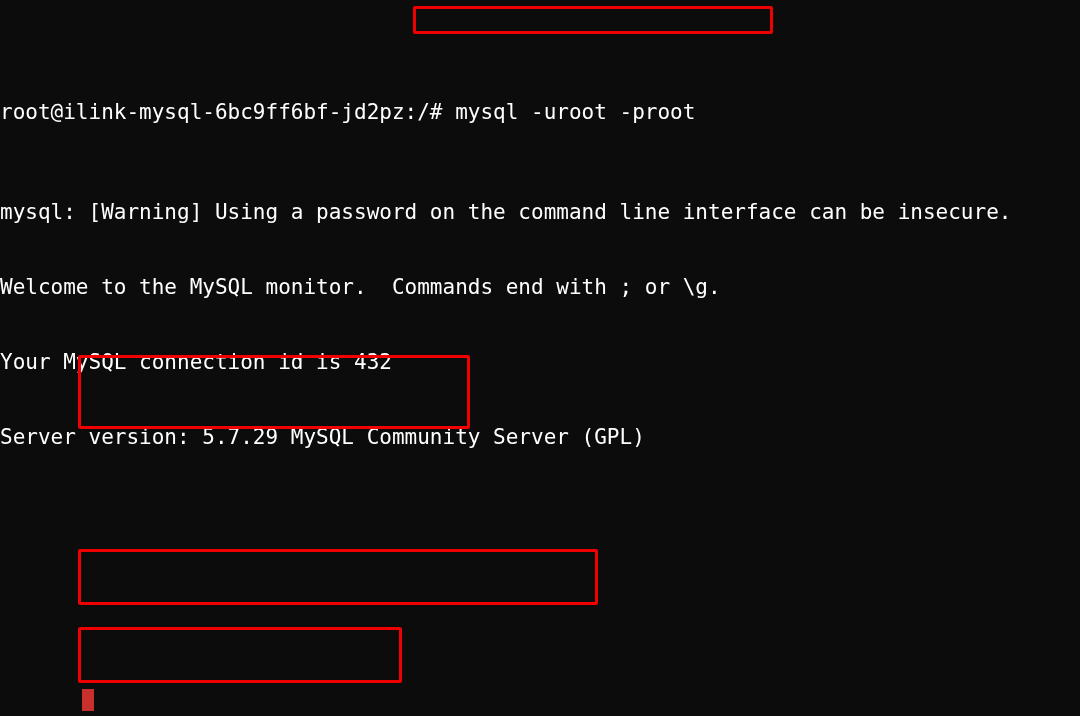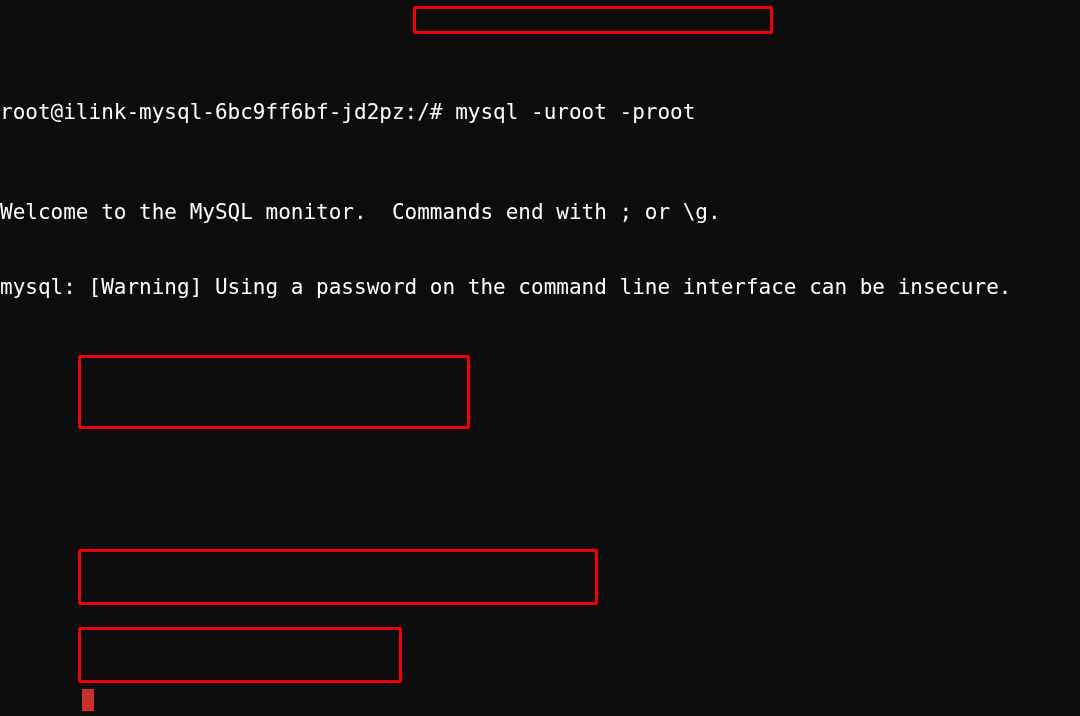--- a/index.html
+++ b/index.html
@@ -41,22 +41,24 @@
   }
 </style>
 </head>
 <body>
 
 <div class="terminal">
 
   
   <span class="line"><span>root@ilink-mysql-6bc9ff6bf-jd2pz:/# </span><span>mysql -uroot -proot</span></span>
 
+  <span class="line">mysql: [Warning] Using a password on the command line interface can be insecure.</span>
   <span class="line">Welcome to the MySQL monitor.  Commands end with ; or \g.</span>
-  <span class="line">mysql: [Warning] Using a password on the command line interface can be insecure.</span>
+  <span class="line">Your MySQL connection id is 432</span>
+  <span class="line">Server version: 5.7.29 MySQL Community Server (GPL)</span>
   <span class="line"></span>
   <span class="line"></span>
   
   
   
   
   
   
   
   

